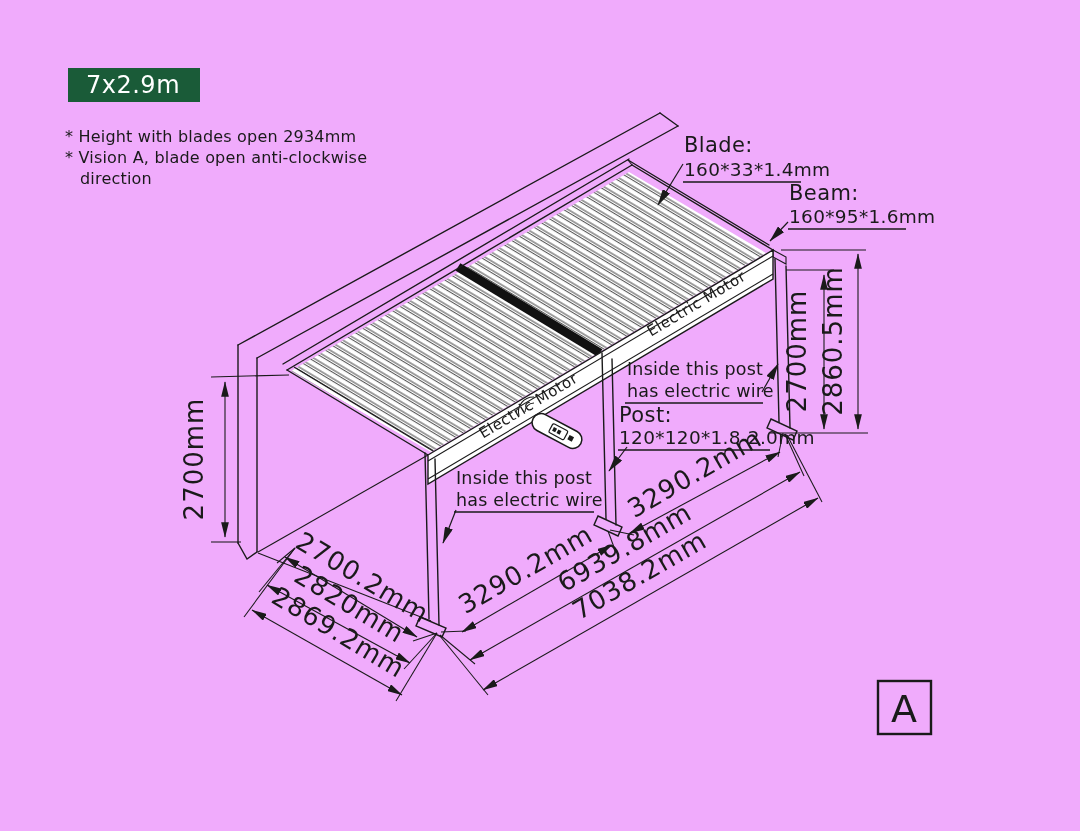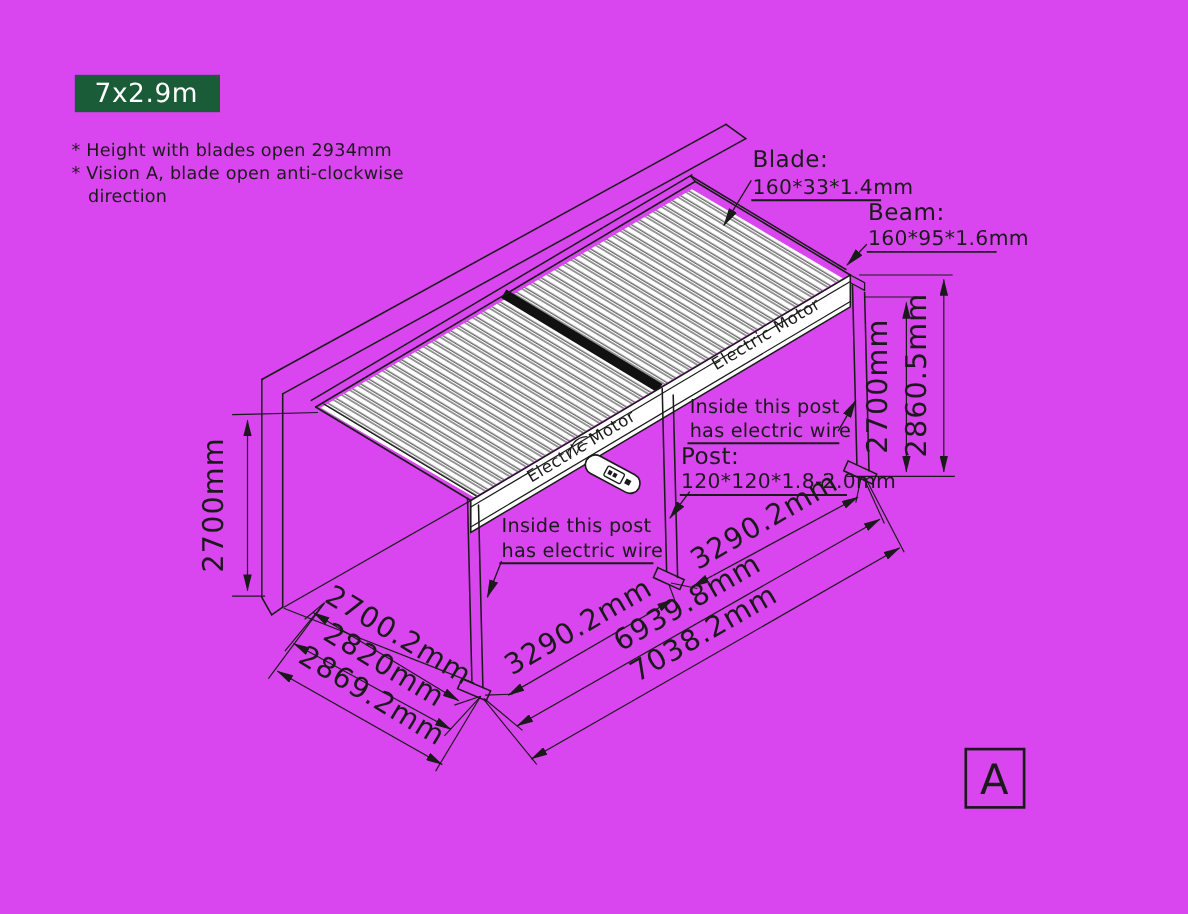--- a/index.html
+++ b/index.html
@@ -1,16 +1,16 @@
 <!DOCTYPE html>
 <html><head>
 <meta charset="utf-8">
 <style>
   html,body{margin:0;padding:0;background:#ffffff;}
-  #canvas{position:relative;width:1080px;height:831px;background:#d946ef;overflow:hidden;}
+  #canvas{position:relative;width:1080px;height:831px;background:#f0abfc;overflow:hidden;}
   svg{font-family:"DejaVu Sans","Liberation Sans",sans-serif;}
   svg text{fill:#1a1a1a;}
   .struct{stroke:#1a1a1a;stroke-width:1.4;fill:none;stroke-linecap:round;}
   .thin{stroke:#1a1a1a;stroke-width:1.1;fill:none;}
   .dim-line{stroke:#1a1a1a;stroke-width:1.1;fill:none;marker-start:url(#arr);marker-end:url(#arr);}
   .ext-line{stroke:#1a1a1a;stroke-width:1.05;fill:none;}
   .leader{stroke:#1a1a1a;stroke-width:1.2;fill:none;marker-end:url(#arr);}
   .underline{stroke:#1a1a1a;stroke-width:1.7;fill:none;}
   .dim-label{font-size:26px;letter-spacing:1px;}
   .spec-title{font-size:21px;letter-spacing:.4px;}

